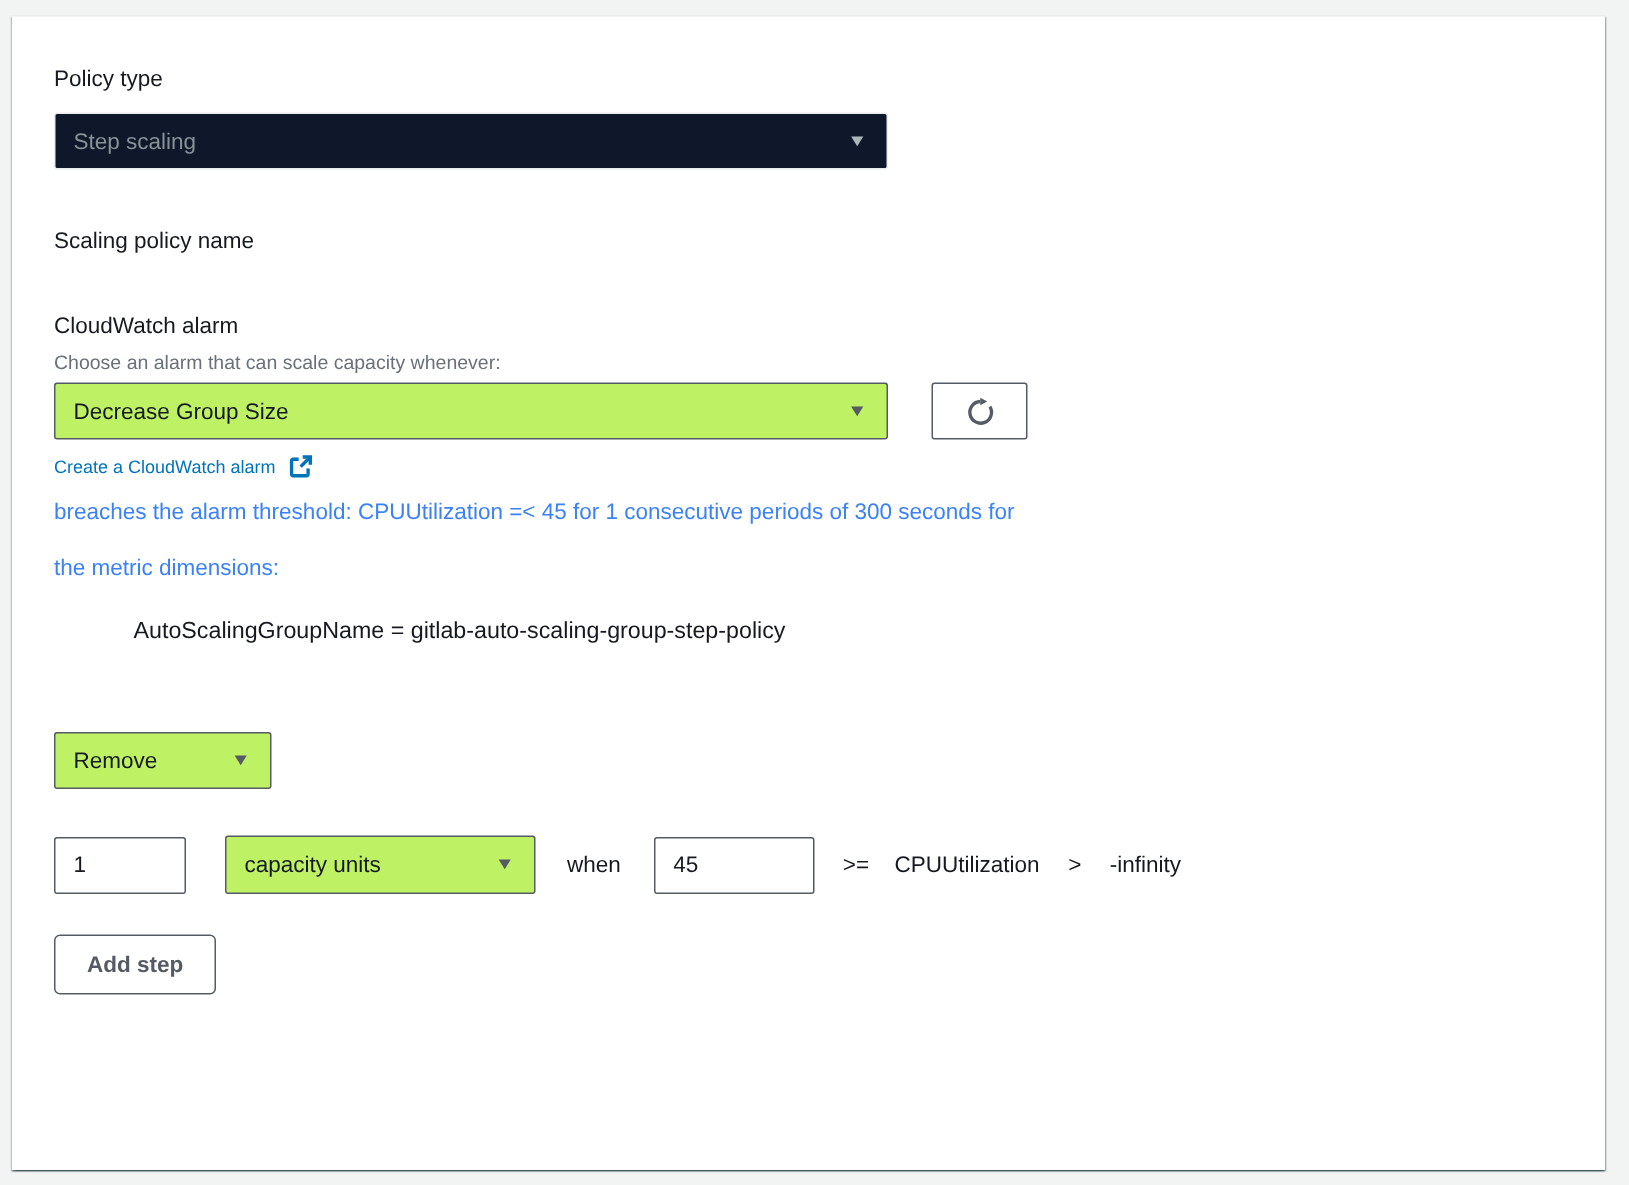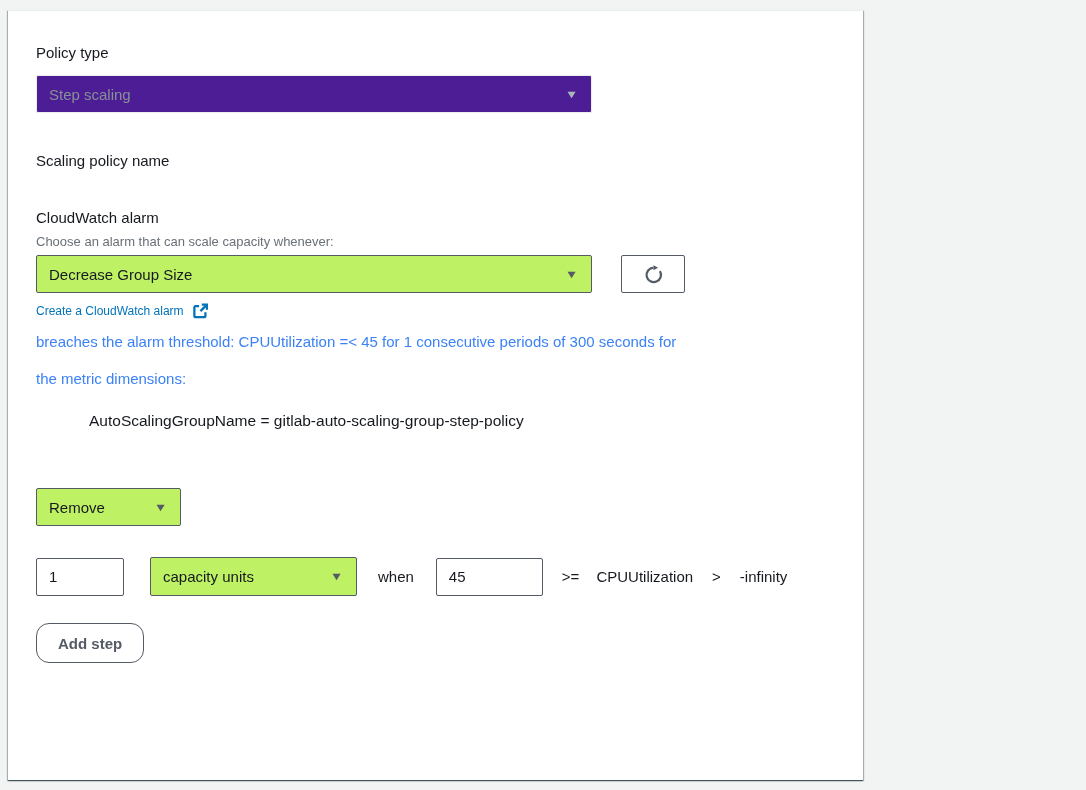--- a/index.html
+++ b/index.html
@@ -7,21 +7,21 @@
   body {
     width: 1086px; height: 790px;
     background: #f2f3f3;
     font-family: "Liberation Sans", sans-serif;
     color: #16191f;
     position: relative;
   }
   .card {
     position: absolute;
     left: 8px; top: 10px;
-    width: 855px; height: 770px;
+    width: 1062px; height: 770px;
     background: #ffffff;
     border-top: 1px solid #eaeded;
     box-shadow: 0 1px 1px 0 rgba(0,28,36,0.5), 1px 1px 1px 0 rgba(0,28,36,0.25), -1px 1px 1px 0 rgba(0,28,36,0.25);
     padding: 33px 28px 30px 28px;
   }
   .field-label {
     display: block;
     font-size: 15px;
     line-height: 18px;
     color: #16191f;
@@ -40,21 +40,21 @@
   }
   .w-main { width: 556px; }
   .select { justify-content: space-between; cursor: pointer; }
   .caret {
     font-size: 11px;
     color: #545b64;
     line-height: 1;
     transform: scaleX(1.25);
   }
   .disabled.control {
-    background: #4c1d95;
+    background: #0f172a;
     border-color: #eaeded;
     color: #879196;
     cursor: default;
   }
   .disabled .caret { color: #aab7b8; }
   input.text-input {
     font-family: "Liberation Sans", sans-serif;
     height: 38px;
     border: 1px solid #545b64;
     border-radius: 2px;
@@ -124,21 +124,21 @@
   .when-label { margin-left: 21px; font-size: 15px; }
   .threshold-input { width: 107px; height: 39px; margin-left: 22px; }
   .op { font-size: 15px; margin-left: 19px; }
   .metric-name { font-size: 15px; margin-left: 17px; }
   .add-step-btn {
     margin-top: 27px;
     height: 40px;
     padding: 0 21px;
     background: #ffffff;
     border: 1px solid #545b64;
-    border-radius: 13px;
+    border-radius: 4px;
     font-family: "Liberation Sans", sans-serif;
     font-size: 15px;
     font-weight: bold;
     color: #545b64;
     cursor: pointer;
   }
   svg { display: block; }
 </style>
 </head>
 <body>

